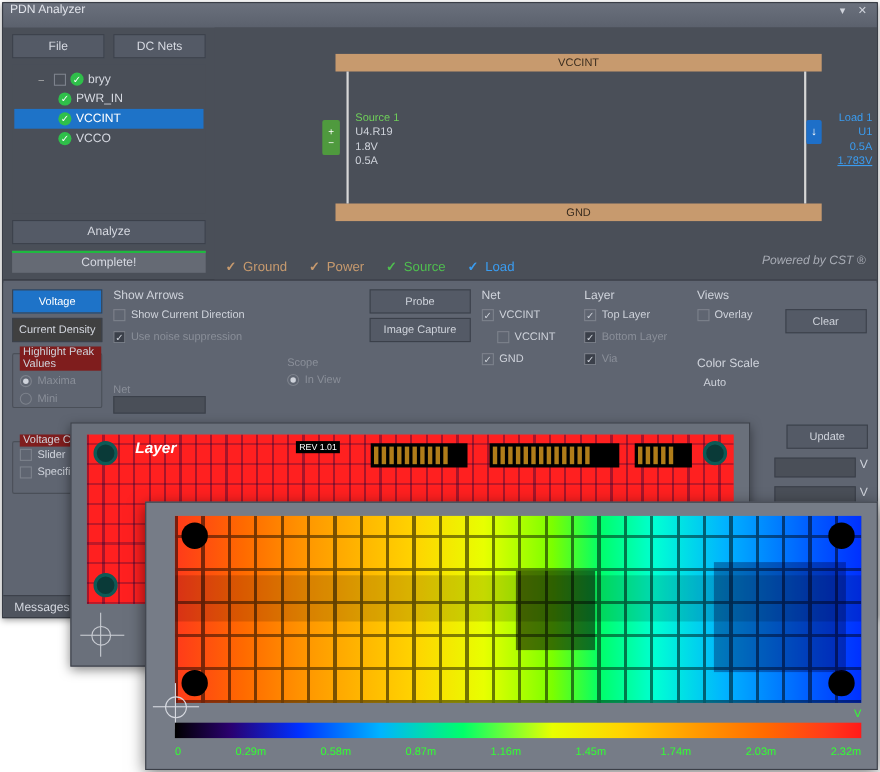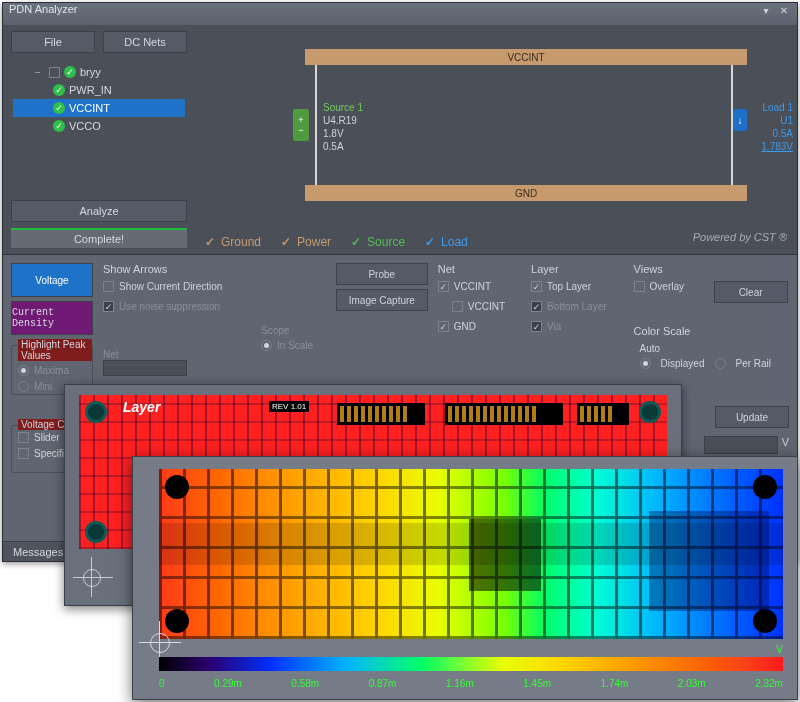--- a/index.html
+++ b/index.html
@@ -35,23 +35,23 @@
   .load-box { position: absolute; right: 50px; top: 84px; width: 14px; height: 22px; background: #1e6fc8; border-radius: 2px; color:#fff; display:flex; align-items:center; justify-content:center; font-size:10px;}
   .load-txt { position: absolute; right: 4px; top: 76px; font-size: 10px; line-height: 13px; text-align: right; }
   .load-txt .n1{color:#3a9cf0;} .load-txt div{color:#3a9cf0;}
   .legend-row { position: absolute; left: 200px; top: 225px; display: flex; gap: 18px; font-size: 12px; align-items: center; height: 28px; }
   .legend-item { display: flex; align-items: center; gap: 4px; }
   .chk { width: 14px; height: 14px; display: inline-flex; align-items: center; justify-content: center; font-size: 12px; font-weight: bold; }
   .c-gnd { color: #c79a6e; } .c-pwr { color: #c79a6e; } .c-src { color: #4fbf4f; } .c-load { color: #3a9cf0; }
   .powered { position: absolute; right: 10px; top: 228px; color: #a8acb5; font-size: 11px; font-style: italic; }
   .lower { position: absolute; left: 0; right: 0; top: 254px; bottom: 0; background: #5f6571; display: flex; padding: 6px 8px; gap: 10px; font-size: 11px; color: #cfd3db; }
   .panel-col { display: flex; flex-direction: column; gap: 4px; }
-  .toggle-btn { width: 82px; height: 34px; border: 1px solid #3b404a; display: flex; align-items: center; justify-content: center; font-size: 10px; cursor:pointer; }
+  .toggle-btn { width: 82px; height: 22px; border: 1px solid #3b404a; display: flex; align-items: center; justify-content: center; font-size: 10px; cursor:pointer; }
   .toggle-btn.on { background: #1e73c8; color:#fff; }
-  .toggle-btn.off { background: #701a75; color:#d5d8e0;font-family:Liberation Mono, monospace; }
+  .toggle-btn.off { background: #404040; color:#d5d8e0; }
   .group-label { color: #cfd3db; font-size: 11px; margin-bottom: 2px; }
   .chkrow { display: flex; align-items: flex-start; gap: 5px; height: 16px; font-size: 10px; }
   .chkbox { width: 11px; height: 11px; border: 1px solid #7d828c; display:flex; align-items:center; justify-content:center; font-size:9px; color:#cfd3db;}
   .chkbox.int { background: #3b404a; }
   .small-btn { width: 92px; height: 22px; background:#545a66; border:1px solid #3b404a; display:flex; align-items:center; justify-content:center; font-size:10px; cursor:pointer; }
   .fieldset { border:1px solid #4a4f58; border-radius:2px; padding: 6px 6px 6px 6px; position:relative; margin-top:4px; }
   .fieldset > .legend-t { position:absolute; top:-7px; left:6px; background:#7f1d1d; padding:0 3px; font-size:10px; color:#cfd3db; }
   .radio { width:11px; height:11px; border:1px solid #7d828c; border-radius:50%; display:inline-flex; align-items:center; justify-content:center;}
   .radio.on::after { content:''; width:5px; height:5px; background:#cfd3db; border-radius:50%;}
   .dim { color:#8a8f99; }
@@ -237,21 +237,21 @@
           <div style="font-size:10px">Net</div>
           <div style="width:84px;height:16px;background:#4a4f58;border:1px solid #3b404a"></div>
         </div>
       </div>
     </div>
 
     <div class="panel-col dim" style="width:70px;padding-top:62px">
       <div style="font-size:10px">Scope</div>
       <div class="chkrow">
           <span class="radio on"></span>
-          <span>In Scale</span>
+          <span>In View</span>
         </div>
     </div>
 
     <div class="panel-col" style="width:96px">
       <div class="small-btn">Probe</div>
       <div class="small-btn">Image Capture</div>
     </div>
 
     <div class="panel-col" style="width:90px">
       <div class="group-label">Net</div>
@@ -289,26 +289,20 @@
       <div class="group-label">Views</div>
       <div class="views-row">
         <div class="chkrow" style="width:74px">
             <span class="chkbox"></span>
             <span>Overlay</span>
           </div>
         <div class="small-btn">Clear</div>
       </div>
       <div class="group-label" style="margin-top:18px">Color Scale</div>
       <div style="font-size:10px;margin-left:6px">Auto</div>
-      <div class="chkrow" style="gap:10px;margin-left:6px">
-        <span class="radio on"></span>
-          <span>Displayed</span>
-        <span class="radio"></span>
-          <span>Per Rail</span>
-      </div>
       <div style="height:24px"></div>
       <div class="small-btn" style="width:74px;align-self:flex-end">Update</div>
       <div style="display:flex;justify-content:flex-end;gap:4px;margin-top:4px">
           <div style="width:74px;height:18px;background:#4a4f58;border:1px solid #3b404a"></div>
           <span>V</span>
         </div>
       <div style="display:flex;justify-content:flex-end;gap:4px;margin-top:4px">
           <div style="width:74px;height:18px;background:#4a4f58;border:1px solid #3b404a"></div>
           <span>V</span>
         </div>

